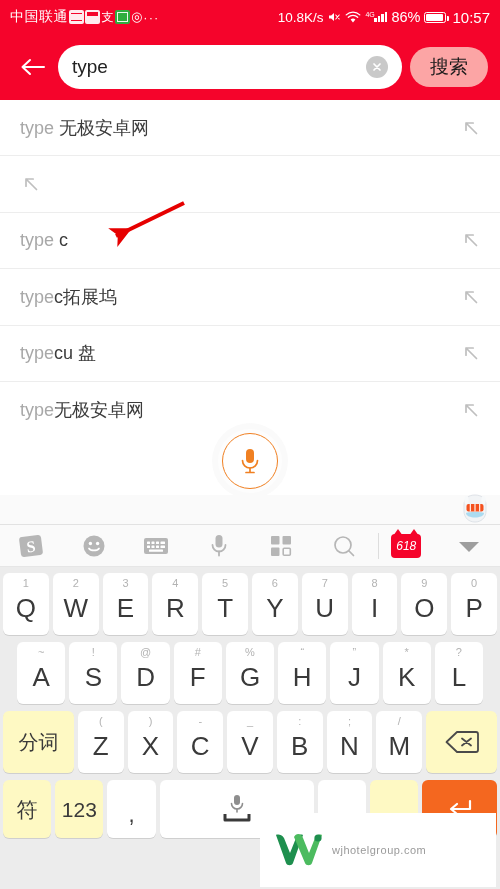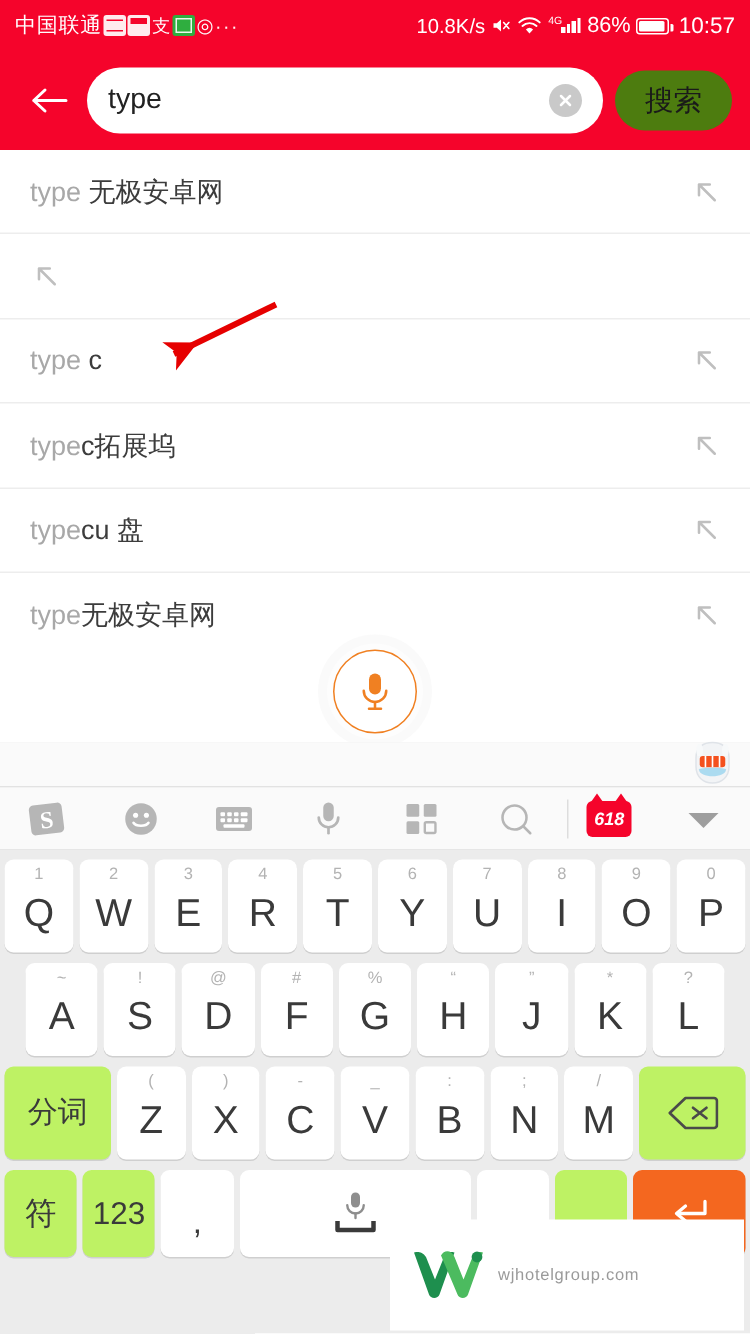--- a/index.html
+++ b/index.html
@@ -63,21 +63,21 @@
   .searchbox input{
     flex:1; border:none; outline:none; font-size:19px; color:#222;
     font-family:"Liberation Sans", sans-serif; background:transparent;
   }
   .clear-btn{
     width:22px; height:22px; border-radius:50%; background:#c9c9c9;
     display:flex; align-items:center; justify-content:center; flex:0 0 22px;
   }
   .clear-btn svg{ display:block; }
   .search-btn{
-    height:40px; min-width:78px; background:#4d7c0f; border-radius:20px;
+    height:40px; min-width:78px; background:#fca5a5; border-radius:20px;
     display:flex; align-items:center; justify-content:center;
     font-size:19px; color:#1a1a1a; border:none; flex:0 0 auto; padding:0 12px;
     font-family:"Liberation Sans", sans-serif;
   }
 
   
   .sugg-panel{
     position:absolute; left:0; top:100px; width:500px; height:395px;
     background:#fff; border-top-left-radius:14px; border-top-right-radius:14px;
     overflow:hidden;
@@ -123,21 +123,21 @@
   }
   .ime-toolbar{
     height:42px; background:#fafafa; display:flex; align-items:center;
     position:relative; border-bottom:1px solid #e6e6e6;
   }
   .tb-item{ flex:1; display:flex; align-items:center; justify-content:center; height:42px; }
   .tb-sep{ position:absolute; left:378px; top:8px; width:1px; height:26px; background:#ddd; }
   .badge618{
     width:30px; height:24px; background:#F5042B; position:relative;
     border-radius:4px; display:flex; align-items:center; justify-content:center;
-    color:#fff; font-size:12px; font-style:italic; font-weight:bold;
+    color:#fff; font-size:12px; font-style:italic; font-weight:normal;
   }
   .badge618::before, .badge618::after{
     content:""; position:absolute; top:-5px; width:0; height:0;
     border-left:5px solid transparent; border-right:5px solid transparent;
     border-bottom:7px solid #F5042B;
   }
   .badge618::before{ left:2px; }
   .badge618::after{ right:2px; }
 
   
@@ -146,21 +146,21 @@
   .key{
     background:#fff; border-radius:6px; height:62px; flex:1;
     display:flex; align-items:center; justify-content:center; position:relative;
     box-shadow:0 1px 0 rgba(0,0,0,.12);
   }
   .key .main{ font-size:26px; color:#3a3a3a; font-weight:400; line-height:1; margin-top:8px; }
   .key .sup{ position:absolute; top:5px; left:50%; transform:translateX(-50%);
              font-size:11px; color:#b3b3b3; line-height:1; }
   .row2{ padding:0 14px; }
   .row3 .key{ }
-  .key.fn{ background:#bef264; box-shadow:0 1px 0 rgba(0,0,0,.12); }
+  .key.fn{ background:#fef9c3; box-shadow:0 1px 0 rgba(0,0,0,.12); }
   .key.fn .main{ font-size:20px; color:#3a3a3a; margin-top:0; }
   .key.wide{ flex:1.55; }
   .key.space{ flex:3.2; }
   .key.orange{ background:#F4671F; }
   .row4 .key{ height:58px; }
   .row4 .key .main{ margin-top:0; font-size:21px; }
   .key .comma{ font-size:22px; color:#3a3a3a; margin-top:12px; }
   .key .period{ font-size:22px; color:#3a3a3a; margin-top:12px; }
 
   

